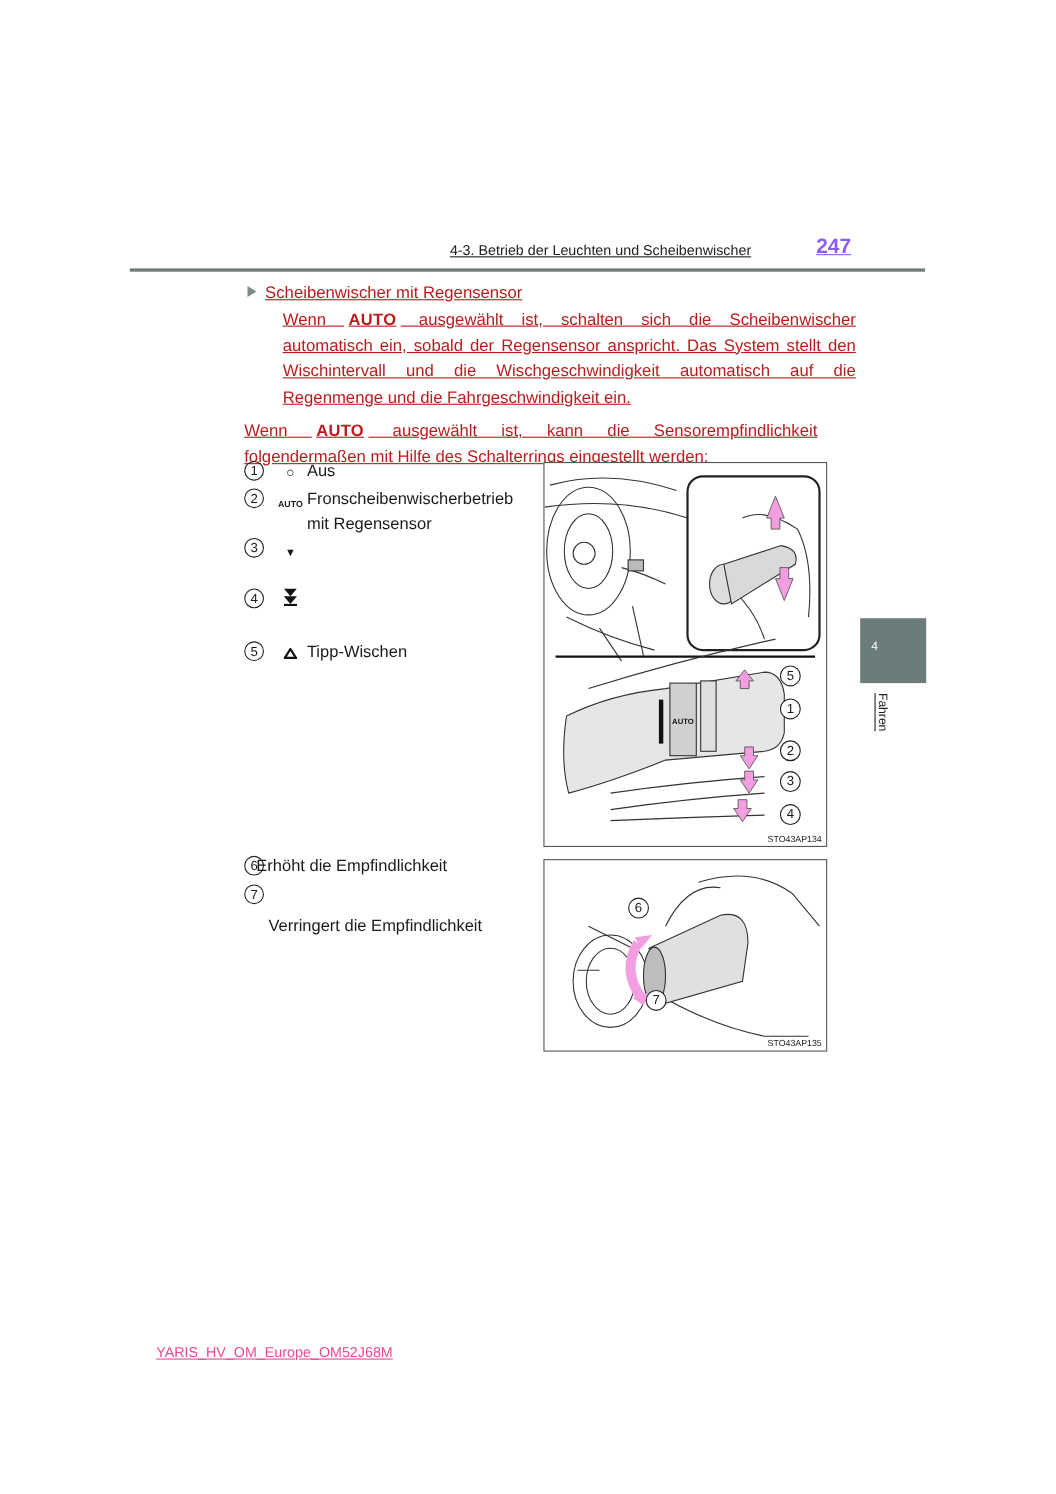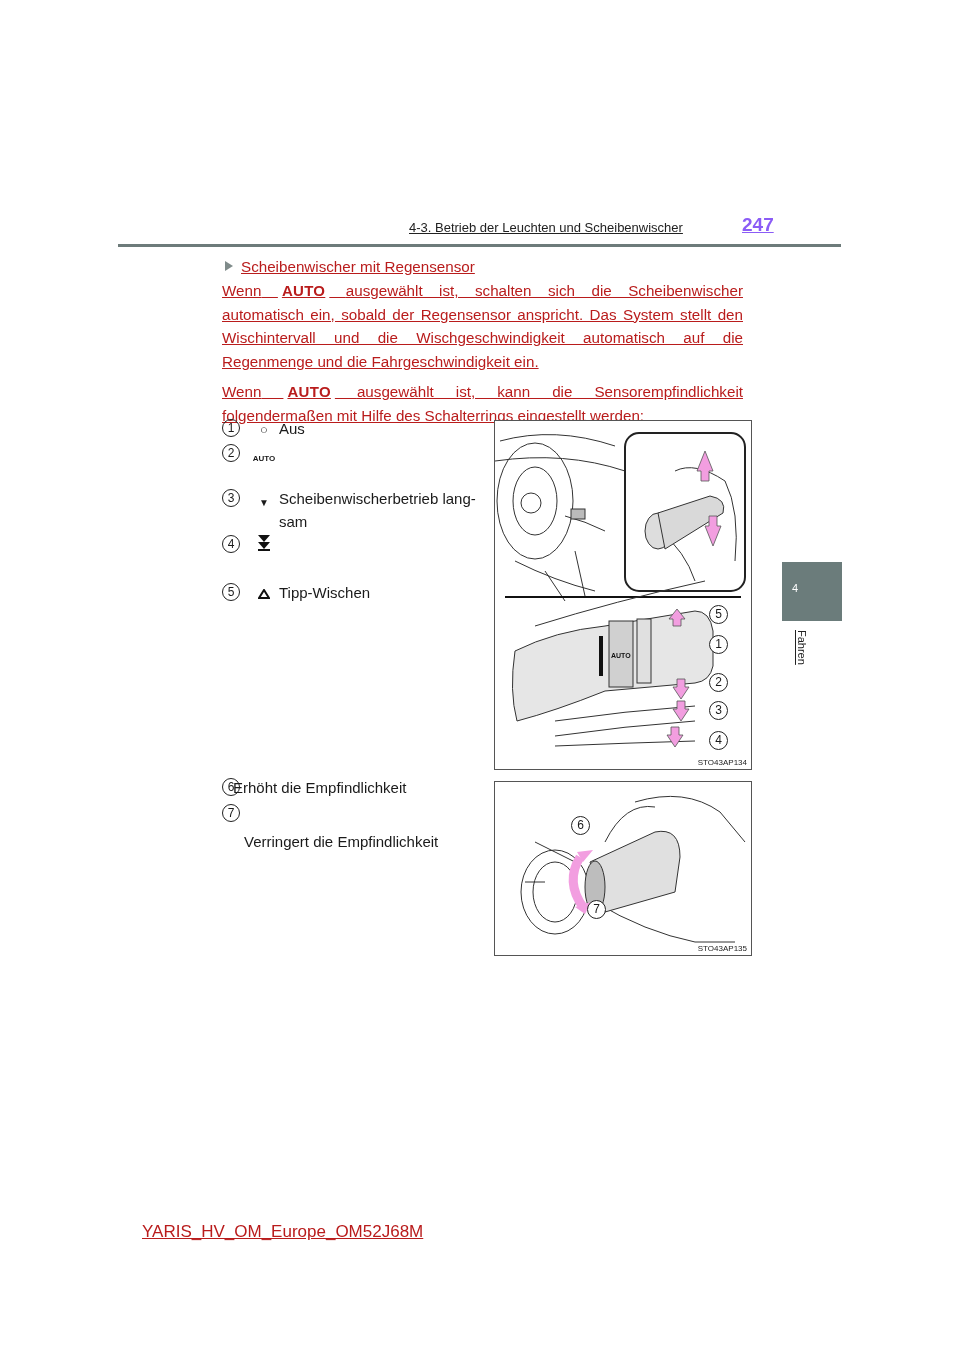--- a/index.html
+++ b/index.html
@@ -20,63 +20,63 @@
   .auto-glyph { font-weight:bold; font-size:15px; letter-spacing:0.3px; margin:0 4px; }
   .list-row { left:222px; width:270px; font-size:15px; line-height:23px; }
   .num { position:absolute; left:0; top:1px; width:16px; height:16px; border:1px solid #222; border-radius:50%;
          font-size:12px; line-height:16px; text-align:center; }
   .ico { position:absolute; left:26px; top:0; width:32px; text-align:center; font-size:12px; font-weight:bold; }
   .lbl { position:absolute; left:57px; top:-1px; width:210px; }
   .fig { border:1px solid #555; background:#fff; }
   .fig-code { position:absolute; right:4px; bottom:2px; font-size:8px; color:#222; }
   .callout { position:absolute; width:17px; height:17px; border:1px solid #222; border-radius:50%;
              font-size:12px; line-height:17px; text-align:center; background:#fff; }
-  .footer { left:142px; top:1222px; font-size:17px; color:#b91c1c; }
+  .footer { left:142px; top:1222px; font-size:13px; color:#ec4899; }
 </style>
 </head>
 <body>
 
 <div class="abs hdr-title">4-3. Betrieb der Leuchten und Scheibenwischer</div>
 <div class="abs hdr-page">247</div>
 <div class="abs hdr-rule"></div>
 
 <div class="abs side-tab">
   <span>4</span>
 </div>
 <div class="abs side-label">Fahren</div>
 
 <div class="abs body-text bullet">
   <span class="tri"></span><span>Scheibenwischer mit Regensensor</span>
 </div>
 
-<div class="abs body-text para" style="top:279px;">
+<div class="abs body-text para" style="top:279px;margin-left:35px;">
   <span>Wenn</span>
   <span class="auto-glyph">AUTO</span>
   <span>ausgewählt ist, schalten sich die Scheibenwischer automatisch ein, sobald der Regensensor anspricht. Das System stellt den Wischintervall und die Wischgeschwindigkeit automatisch auf die Regenmenge und die Fahrgeschwindigkeit ein.</span>
 </div>
 
 <div class="abs body-text para" style="top:380px;">
   <span>Wenn</span>
   <span class="auto-glyph">AUTO</span>
   <span>ausgewählt ist, kann die Sensorempfindlichkeit folgendermaßen mit Hilfe des Schalterrings eingestellt werden:</span>
 </div>
 
 <div class="abs list-row" style="top:418px;height:22px;">
   <span class="num">1</span>
   <span class="ico" style="font-size:13px;">○</span>
   <span class="lbl">Aus</span>
 </div>
 <div class="abs list-row" style="top:443px;height:46px;">
   <span class="num">2</span>
   <span class="ico" style="font-size:8px;top:4px;">AUTO</span>
+  <span class="lbl">Fronscheibenwischerbetrieb mit Regensensor</span>
 </div>
 <div class="abs list-row" style="top:488px;height:46px;">
   <span class="num">3</span>
   <span class="ico" style="font-size:10px;top:3px;">▼</span>
-  <span class="lbl">Scheibenwischerbetrieb lang-sam</span>
 </div>
 <div class="abs list-row" style="top:534px;height:46px;">
   <span class="num">4</span>
   <span class="ico" style="top:1px;">
     <svg width="12" height="16" viewBox="0 0 12 16">
         <polygon points="0,0 12,0 6,7" fill="#111"></polygon>
         <polygon points="0,7 12,7 6,14" fill="#111"></polygon>
         <rect x="0" y="14" width="12" height="2" fill="#111"></rect>
       </svg>
   </span>

